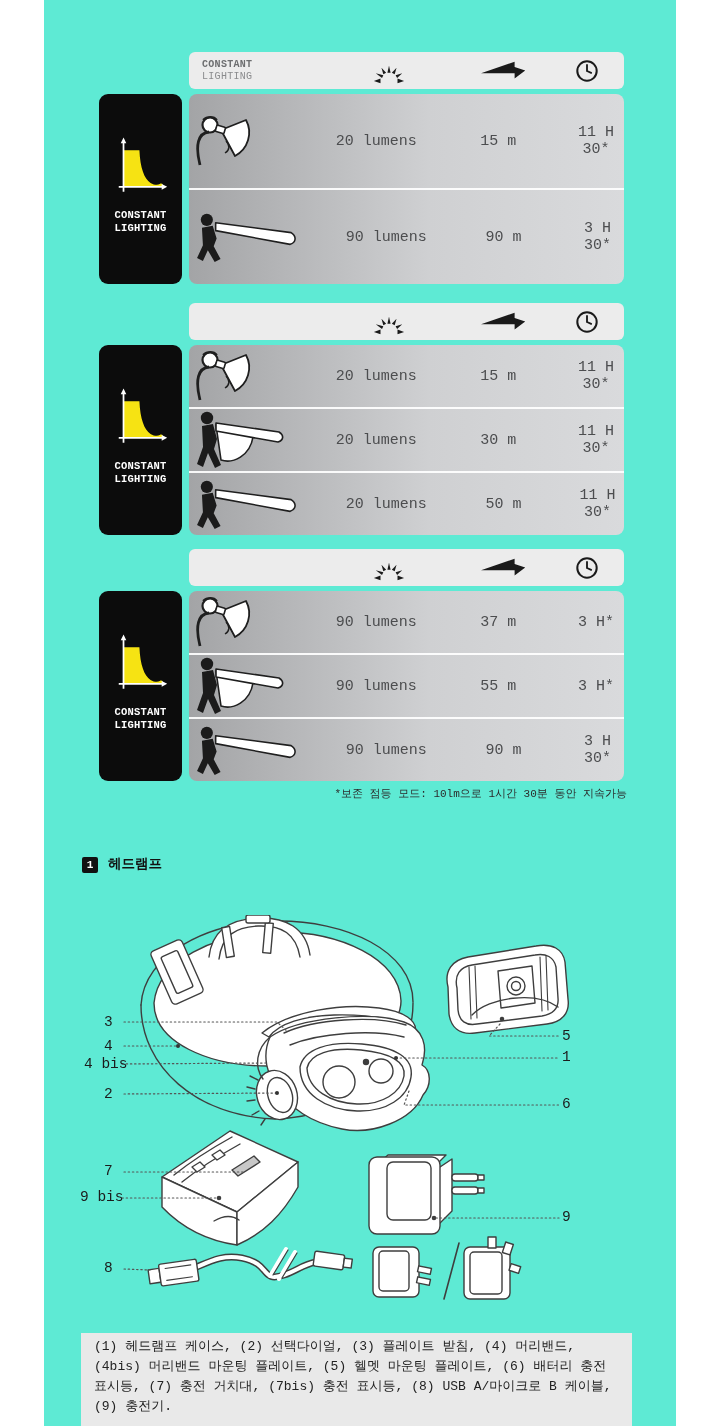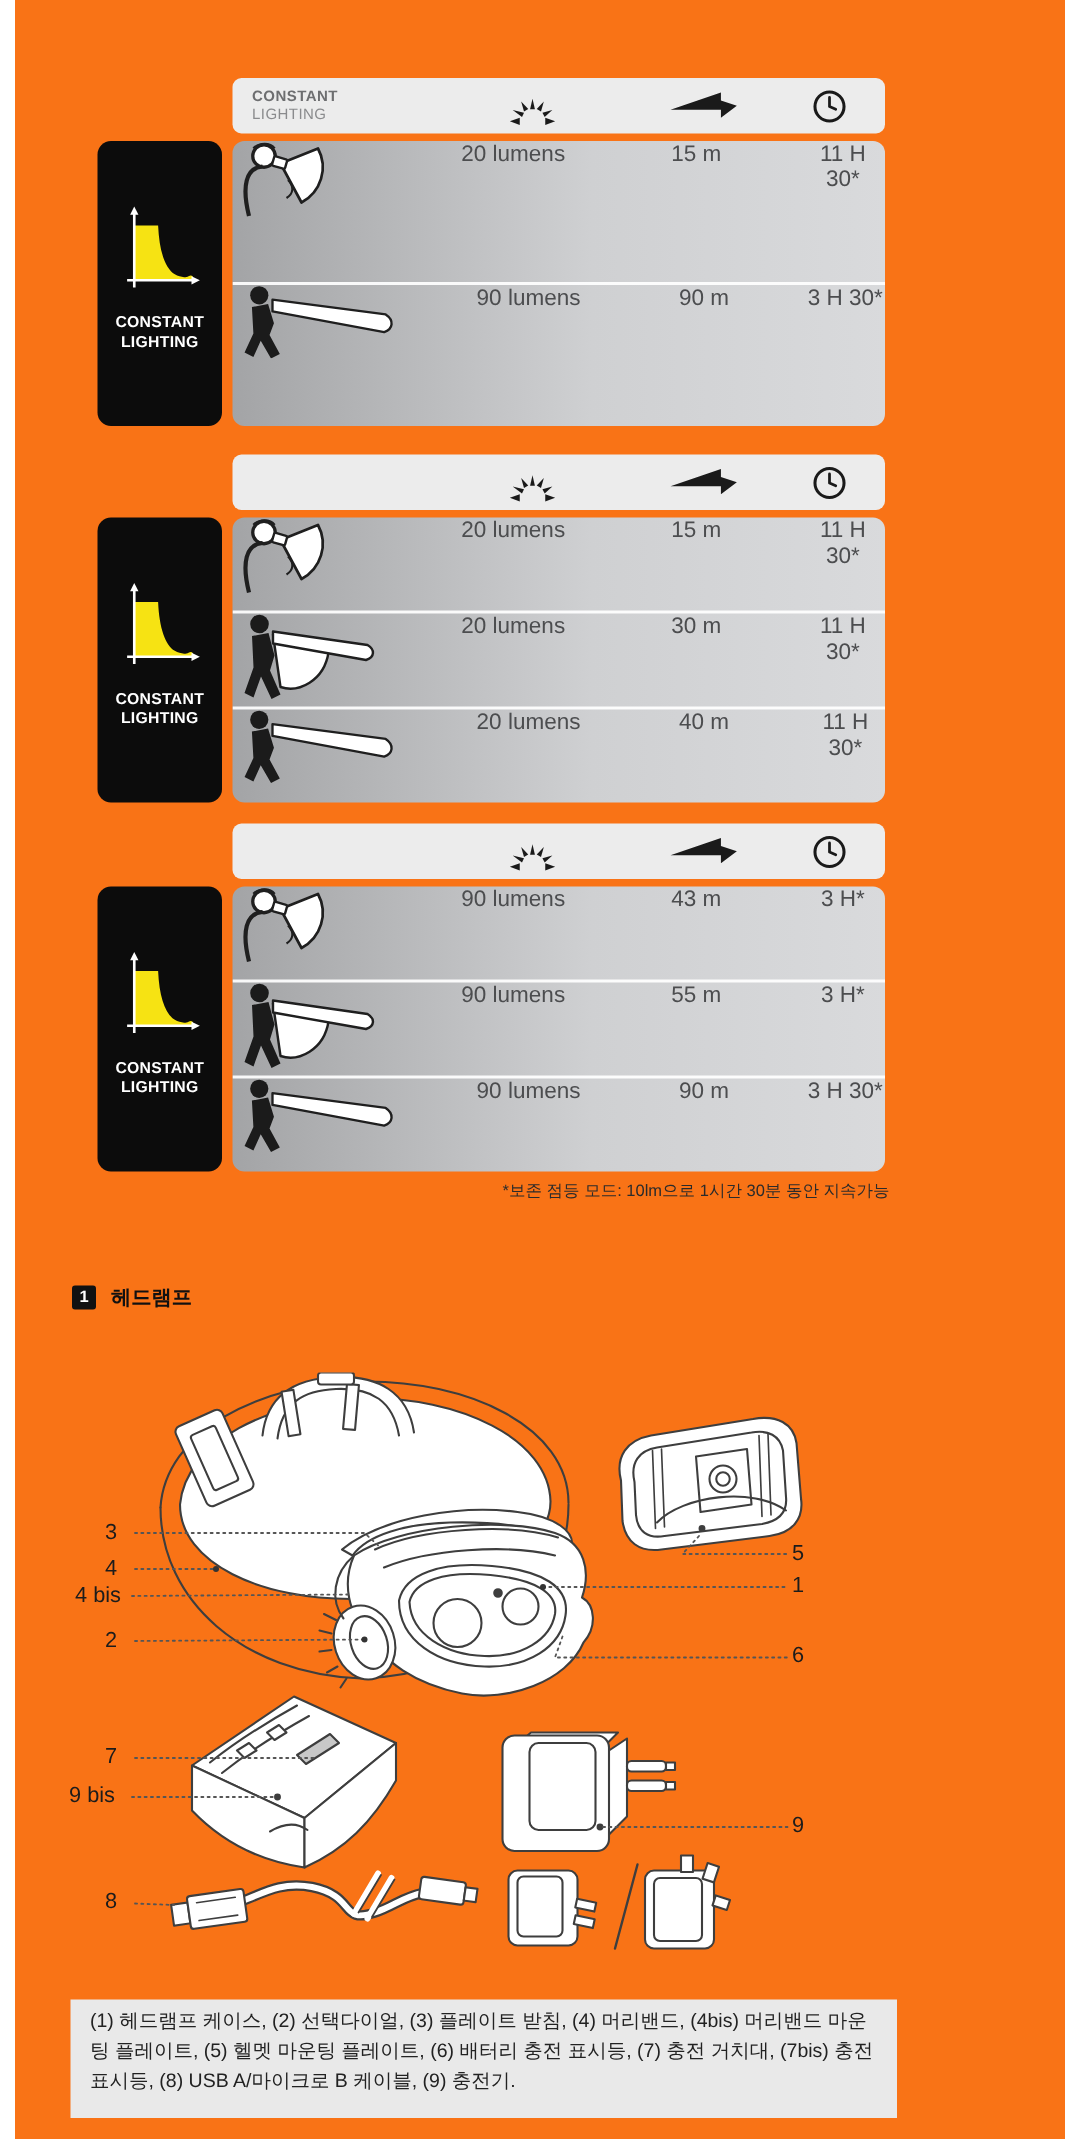--- a/index.html
+++ b/index.html
@@ -1,18 +1,18 @@
 <!DOCTYPE html>
 <html><head>
 <meta charset="utf-8">
 <style>
   html,body{margin:0;padding:0;background:#ffffff;}
   .page{
-    position:relative;width:700px;height:1426px;margin:0 auto;background:#f97316;
-    font-family:Liberation Sans, sans-serif;color:#222;overflow:hidden;
+    position:relative;width:632px;height:1426px;margin:0 auto;background:#5eead4;
+    font-family:Liberation Mono, monospace;color:#222;overflow:hidden;
   }
 
   
   .ptable-header{
     position:absolute;left:145px;width:435px;height:37px;
     background:#ececec;border-radius:6px;display:flex;align-items:center;
   }
   .hdr-label{width:130px;padding-left:13px;box-sizing:border-box;
     font-size:10px;letter-spacing:.3px;line-height:12px;}
   .hdr-label .l1{font-weight:bold;color:#6d6e70;}
@@ -21,21 +21,21 @@
   .hdr-cell{display:flex;align-items:center;justify-content:center;}
   .hdr-cell.c1{width:140px;}
   .hdr-cell.c2{width:90px;}
   .hdr-cell.c3{width:75px;}
 
   .ptable-body{
     position:absolute;left:145px;width:435px;height:190px;
     background:linear-gradient(90deg,#a3a4a6 0%,#cfd0d2 55%,#d9dadc 100%);
     border-radius:8px;display:flex;flex-direction:column;overflow:hidden;
   }
-  .prow{flex:1;display:flex;align-items:flex-start;gap:36px;}
+  .prow{flex:1;display:flex;align-items:center;gap:36px;}
   .prow + .prow{border-top:2px solid rgba(255,255,255,.92);}
   .cell-icon{width:130px;display:flex;align-items:center;padding-left:6px;box-sizing:border-box;}
   .cell-lumens{width:140px;text-align:center;}
   .cell-dist{width:90px;text-align:center;}
   .cell-dur{width:75px;text-align:center;}
   .val{font-size:15px;color:#4c4d4f;}
 
   .ptable-panel{
     position:absolute;left:55px;width:83px;height:190px;background:#0c0c0c;
     border-radius:9px;display:flex;flex-direction:column;align-items:center;
@@ -224,21 +224,21 @@
       <div class="cell-dist val">30 m</div>
       <div class="cell-dur val">11 H 30*</div>
     </div>
     <div class="prow">
       <div class="cell-icon">
           <svg class="mode-icon" width="106" height="49" viewBox="0 0 108 50">
             <use href="#sym-focused"></use>
           </svg>
         </div>
       <div class="cell-lumens val">20 lumens</div>
-      <div class="cell-dist val">40 m</div>
+      <div class="cell-dist val">50 m</div>
       <div class="cell-dur val">11 H 30*</div>
     </div>
   </div>
 
   <div class="ptable-header" style="top:549px">
     <div class="hdr-spacer"></div>
     <div class="hdr-cell c1">
         <svg width="34" height="27" viewBox="0 0 36 28">
           <use href="#sym-brightness"></use>
         </svg>
@@ -266,21 +266,21 @@
   </div>
 
   <div class="ptable-body" style="top:591px">
     <div class="prow">
       <div class="cell-icon">
           <svg class="mode-icon" width="58" height="52" viewBox="0 0 58 52">
             <use href="#sym-close"></use>
           </svg>
         </div>
       <div class="cell-lumens val">90 lumens</div>
-      <div class="cell-dist val">43 m</div>
+      <div class="cell-dist val">37 m</div>
       <div class="cell-dur val">3 H*</div>
     </div>
     <div class="prow">
       <div class="cell-icon">
           <svg class="mode-icon" width="92" height="58" viewBox="0 0 92 58">
             <use href="#sym-mixed"></use>
           </svg>
         </div>
       <div class="cell-lumens val">90 lumens</div>
       <div class="cell-dist val">55 m</div>

